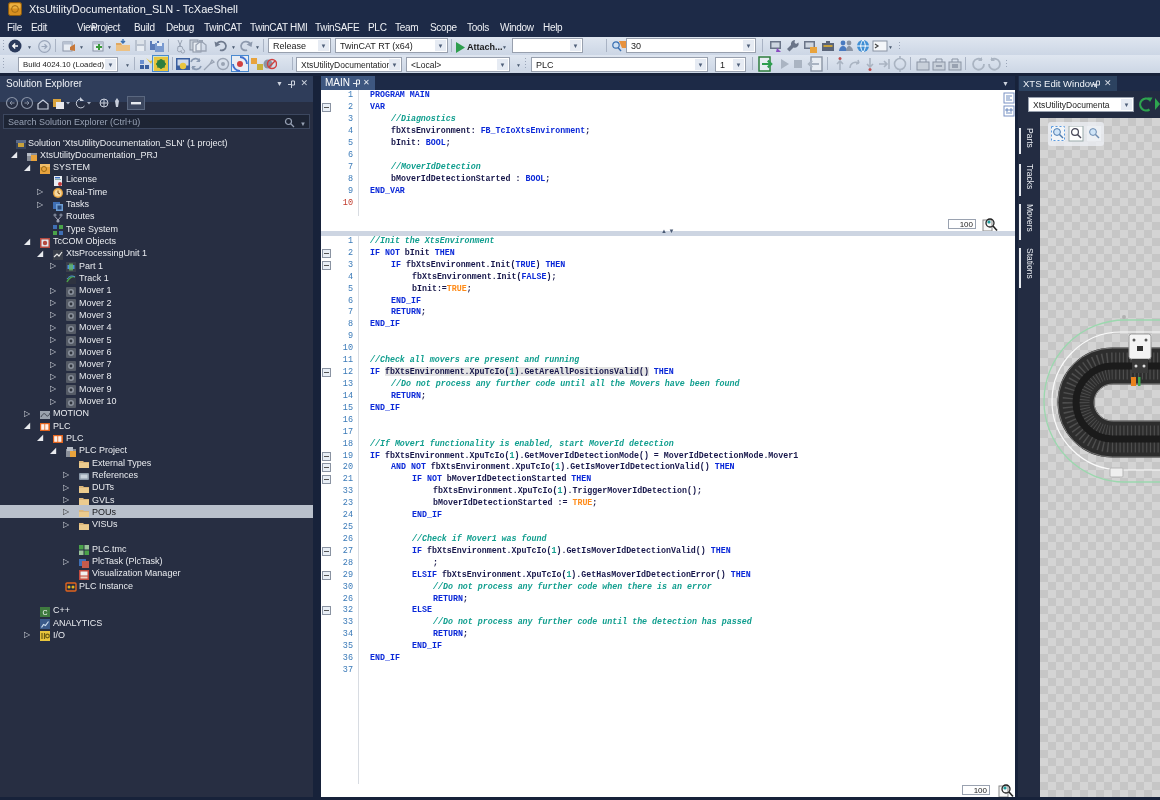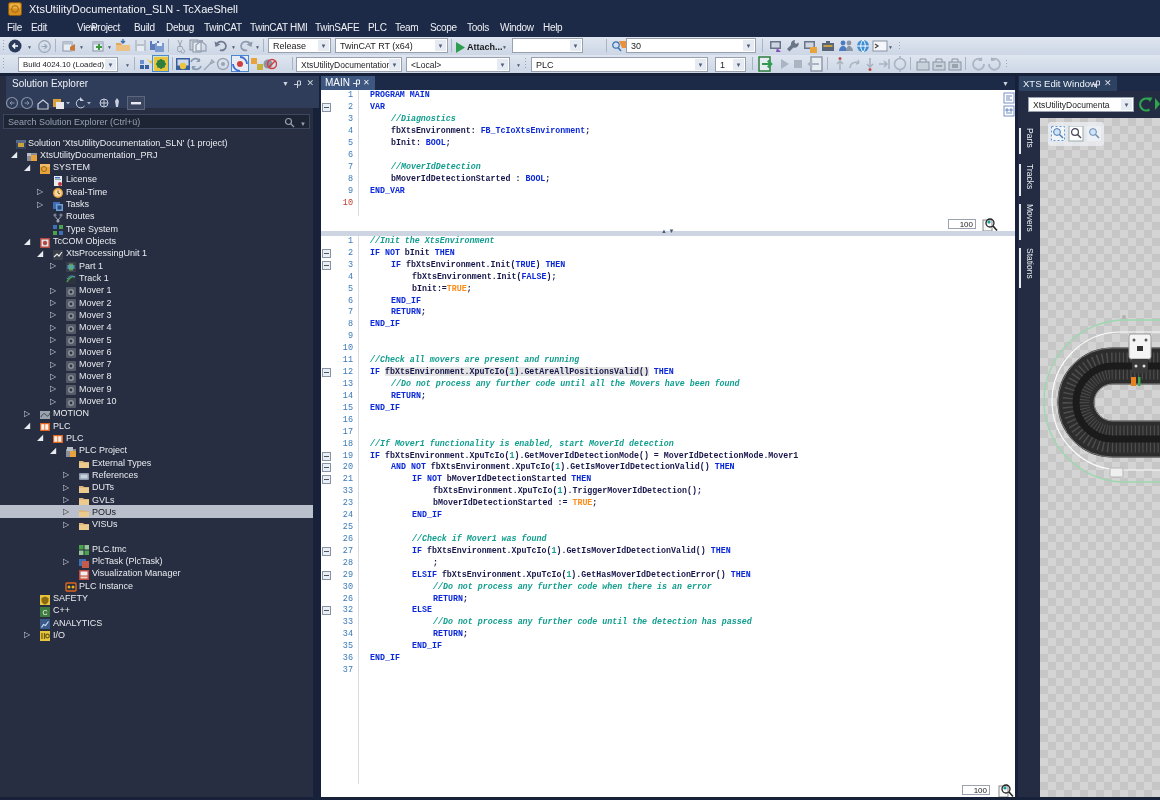--- a/index.html
+++ b/index.html
@@ -8,21 +8,21 @@
 #menubar span{position:absolute;top:4px}
 .tbrow{position:absolute;left:0;width:1160px;height:18px;background:linear-gradient(#dfe6f0,#ccd6e5)}
 .combo{position:absolute;height:15px;background:#fff;border:1px solid #98a0ae;font-size:9px;color:#222}
 .combo .cv{position:absolute;right:1px;top:1px;bottom:1px;width:11px;background:#e6ebf3;color:#50607a;font-size:6px;text-align:center;line-height:12px}
 .combo .ct{position:absolute;left:4px;top:2px;white-space:nowrap;overflow:hidden}
 .tsep{position:absolute;width:1px;height:13px;background:#a9b3c4}
 .grip{position:absolute;width:3px;height:13px;background-image:radial-gradient(circle,#9aa5b8 35%,transparent 40%);background-size:3px 3px}
 .ticon{position:absolute;width:16px;height:16px}
 .darr{position:absolute;font-size:5px;color:#4a5a70}
 #se{position:absolute;left:0;top:76px;width:317px;height:724px;background:#272e42;border-right:4px solid #17223a}
-#sehead{position:absolute;left:6px;top:0;width:100%;height:32px;background:#2f3d5a;color:#eef1f6;font-size:10px}
+#sehead{position:absolute;left:0;top:0;width:100%;height:26px;background:#2f3d5a;color:#eef1f6;font-size:10px}
 #setools{position:absolute;left:0;top:17px;width:100%;height:19px}
 #sesearch{position:absolute;left:3px;top:38px;width:307px;height:15px;background:#1d2434;border:1px solid #3c475f;color:#97a1b4;font-size:9px;line-height:13px}
 #setree{position:absolute;left:0;top:55px;width:100%;height:648px;overflow:hidden}
 .trow{position:absolute;left:0;width:317px;height:13px}
 .trow .ar{position:absolute;top:2px;font-size:8px}
 .trow .ti{position:absolute;top:0px}
 .trow .tl{position:absolute;top:1.5px;font-size:9px;white-space:nowrap}
 .ln{position:absolute;width:34px;left:319px;text-align:right;font-family:"Liberation Mono",monospace;font-size:8.5px;height:12px;line-height:12px}
 .cl{position:absolute;font-family:"Liberation Mono",monospace;font-size:8.3px;font-weight:bold;height:12px;line-height:12px;white-space:pre}
 .fold{position:absolute;left:322px;width:9px;height:9px;border:1px solid #8a93a2;background:#e9eff6}
@@ -663,27 +663,20 @@
           </svg></span>
         <span class="tl" style="left:92px;color:#e9ebef">Visualization Manager</span>
       </div>
 <div class="trow" style="top:448.2px;">
         <span class="ti" style="left:65px"><svg width="12" height="12" viewBox="0 0 12 12">
             <rect x="1" y="2" width="10" height="8" rx="1" fill="none" stroke="#e2641e" stroke-width="1.4"></rect>
             <circle cx="4" cy="6" r="1.5" fill="#e2b41e"></circle>
             <circle cx="8" cy="6" r="1.5" fill="#e2b41e"></circle>
           </svg></span>
         <span class="tl" style="left:79px;color:#e9ebef">PLC Instance</span>
-      </div>
-<div class="trow" style="top:460.5px;">
-        <span class="ti" style="left:39px"><svg width="12" height="12" viewBox="0 0 12 12">
-            <rect x="1" y="1" width="10" height="10" fill="#e8c53d"></rect>
-            <path d="M6 2.5l3.5 1.5v2.5c0 2-1.5 3.5-3.5 4-2-.5-3.5-2-3.5-4V4z" fill="#8a6a10"></path>
-          </svg></span>
-        <span class="tl" style="left:53px;color:#e9ebef">SAFETY</span>
       </div>
 <div class="trow" style="top:472.8px;">
         <span class="ti" style="left:39px"><svg width="12" height="12" viewBox="0 0 12 12">
             <rect x="1" y="1" width="10" height="10" fill="#3f7a3f"></rect>
             <text x="6" y="9" font-size="7" fill="#fff" text-anchor="middle" font-family="Liberation Sans">C</text>
           </svg></span>
         <span class="tl" style="left:53px;color:#e9ebef">C++</span>
       </div>
 <div class="trow" style="top:485.1px;">
         <span class="ti" style="left:39px"><svg width="12" height="12" viewBox="0 0 12 12">

